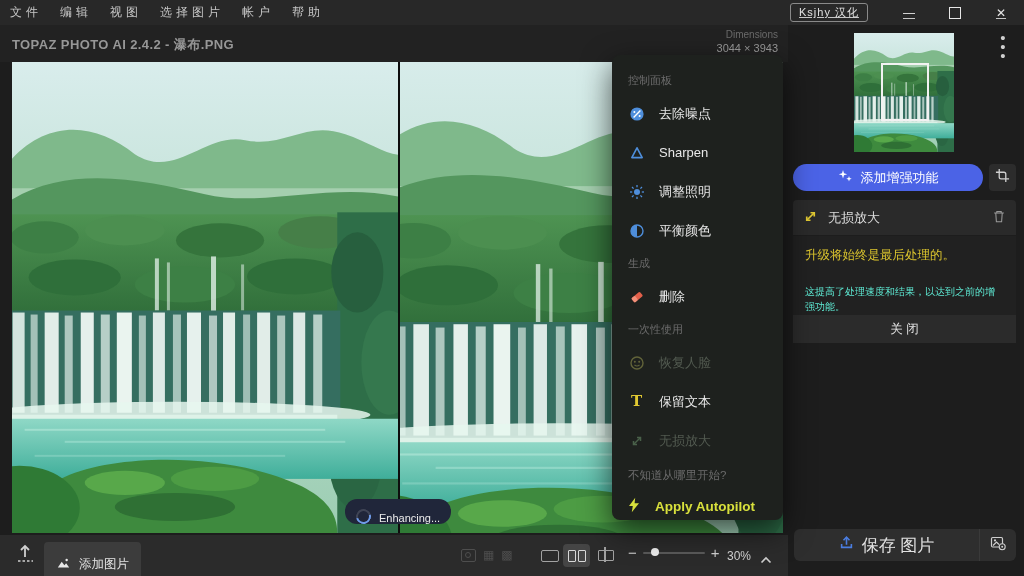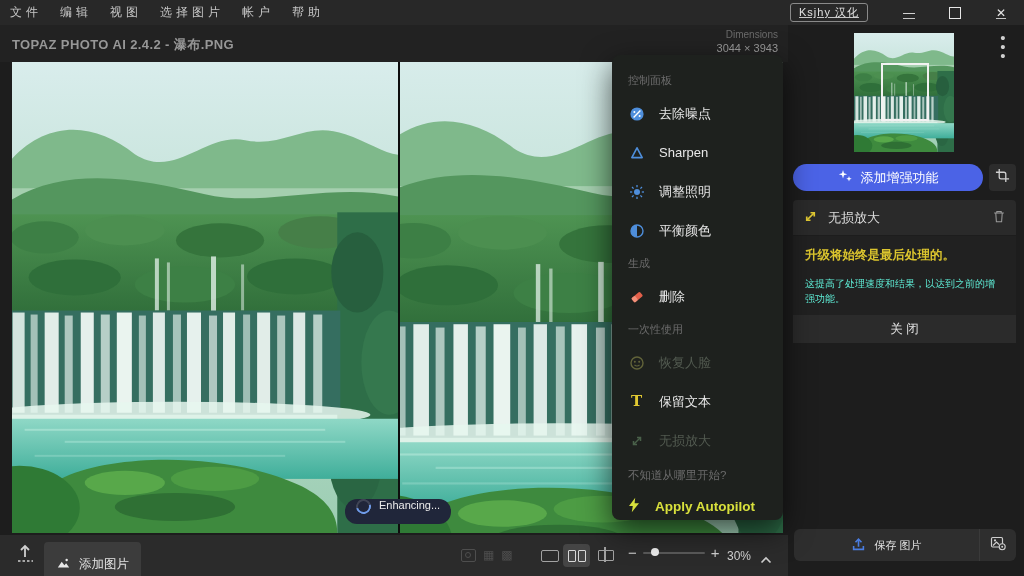--- a/index.html
+++ b/index.html
@@ -46,21 +46,21 @@
   .kebab{position:absolute;left:205px;top:8px;width:20px;height:30px;color:#cfcfcf;font-size:15px;
          line-height:9px;text-align:center;letter-spacing:0;cursor:pointer;}
   .add-btn{position:absolute;left:5px;top:139px;width:190px;height:27px;border-radius:14px;background:#4b63e6;
            color:#fff;font-size:13px;display:flex;align-items:center;justify-content:center;gap:8px;cursor:pointer;}
   .crop-btn{position:absolute;left:201px;top:139px;width:27px;height:27px;border-radius:4px;background:#2c2c2c;
             display:flex;align-items:center;justify-content:center;cursor:pointer;}
   .upscale-row{position:absolute;left:5px;top:175px;width:223px;height:35px;background:#2a2a2a;border-radius:4px 4px 0 0;
                display:flex;align-items:center;gap:10px;padding:0 10px;box-sizing:border-box;font-size:13px;color:#dcdcdc;}
   .upscale-row .spacer{flex:1;}
   .note-card{position:absolute;left:5px;top:211px;width:223px;background:#212121;box-sizing:border-box;padding:11px 12px 12px;}
-  .note-title{color:#dcc52e;font-weight:bold;font-size:12.5px;margin-bottom:12px;}
+  .note-title{color:#dcc52e;font-weight:normal;font-size:12.5px;margin-bottom:20px;}
   .note-body{color:#5eead4;font-size:10px;line-height:1.5;}
   .close-btn{position:absolute;left:5px;top:290px;width:223px;height:28px;background:#2b2b2b;color:#e3e3e3;
              font-size:12.5px;display:flex;align-items:center;justify-content:center;cursor:pointer;}
   
   .bottombar{position:absolute;left:0;top:535px;width:788px;height:41px;background:#2b2b2b;}
   .upload-ic{position:absolute;left:16px;top:8px;cursor:pointer;}
   .addimg-btn{position:absolute;left:44px;top:7px;height:27px;padding:9px 12px;background:#3c3c3c;border-radius:4px;
               display:flex;align-items:center;gap:8px;font-size:12.5px;color:#e4e4e4;cursor:pointer;}
   .dimtools{position:absolute;left:461px;top:13px;display:flex;gap:7px;align-items:center;color:#4e4e4e;
             filter:blur(.5px);font-size:12px;}
@@ -74,28 +74,28 @@
   .v-double i{width:6px;height:10px;border:1.5px solid #d8d8d8;border-radius:1px;display:block;}
   .v-split{width:14px;height:9px;border:1.5px solid #a2a2a2;border-radius:1px;position:relative;}
   .v-split::after{content:"";position:absolute;left:5px;top:-4px;width:2px;height:15px;background:#a2a2a2;}
   .zoomctl{position:absolute;top:9px;display:flex;align-items:center;color:#cfcfcf;}
   .ztrack{width:62px;height:2px;background:#5a5a5a;border-radius:1px;position:relative;margin:0 6px;}
   .zknob{position:absolute;left:8px;top:-3.5px;width:8px;height:8px;background:#ececec;border-radius:50%;cursor:pointer;}
   .zval{position:absolute;left:727px;top:14px;font-size:12px;color:#d2d2d2;text-align:right;}
   .zchev{position:absolute;left:760px;top:15px;cursor:pointer;}
   
   .toast{position:absolute;left:345px;top:499px;height:25px;background:#20263a;border-radius:12px;z-index:4;
-         display:flex;align-items:flex-start;gap:8px;padding:0 11px;}
+         display:flex;align-items:flex-end;gap:8px;padding:0 11px;}
   .spinner{width:11px;height:11px;border-radius:50%;border:2px solid rgba(255,255,255,.14);
            border-top-color:#6f9be8;border-right-color:#6f9be8;transform:rotate(120deg);}
   .toast .tl{font-size:11px;color:#ececec;}
   
   .save-row{position:absolute;left:6px;top:504px;width:222px;height:32px;background:#2e2e2e;border-radius:6px;
             display:flex;align-items:stretch;overflow:hidden;}
-  .save-btn{flex:1;display:flex;align-items:center;justify-content:center;gap:8px;font-size:11px;color:#e2e2e2;cursor:pointer;}
+  .save-btn{flex:1;display:flex;align-items:center;justify-content:center;gap:8px;font-size:17px;color:#e2e2e2;cursor:pointer;}
   .export-btn{width:36px;display:flex;align-items:center;justify-content:center;border-left:1px solid #3a3a3a;cursor:pointer;}
 </style>
 </head>
 <body>
 
 <svg width="0" height="0" style="position:absolute">
   <defs>
     <linearGradient id="sky" x1="0" y1="0" x2="0" y2="1">
       <stop offset="0" stop-color="#d9edec"></stop>
         <stop offset="1" stop-color="#9ccdb2"></stop>

